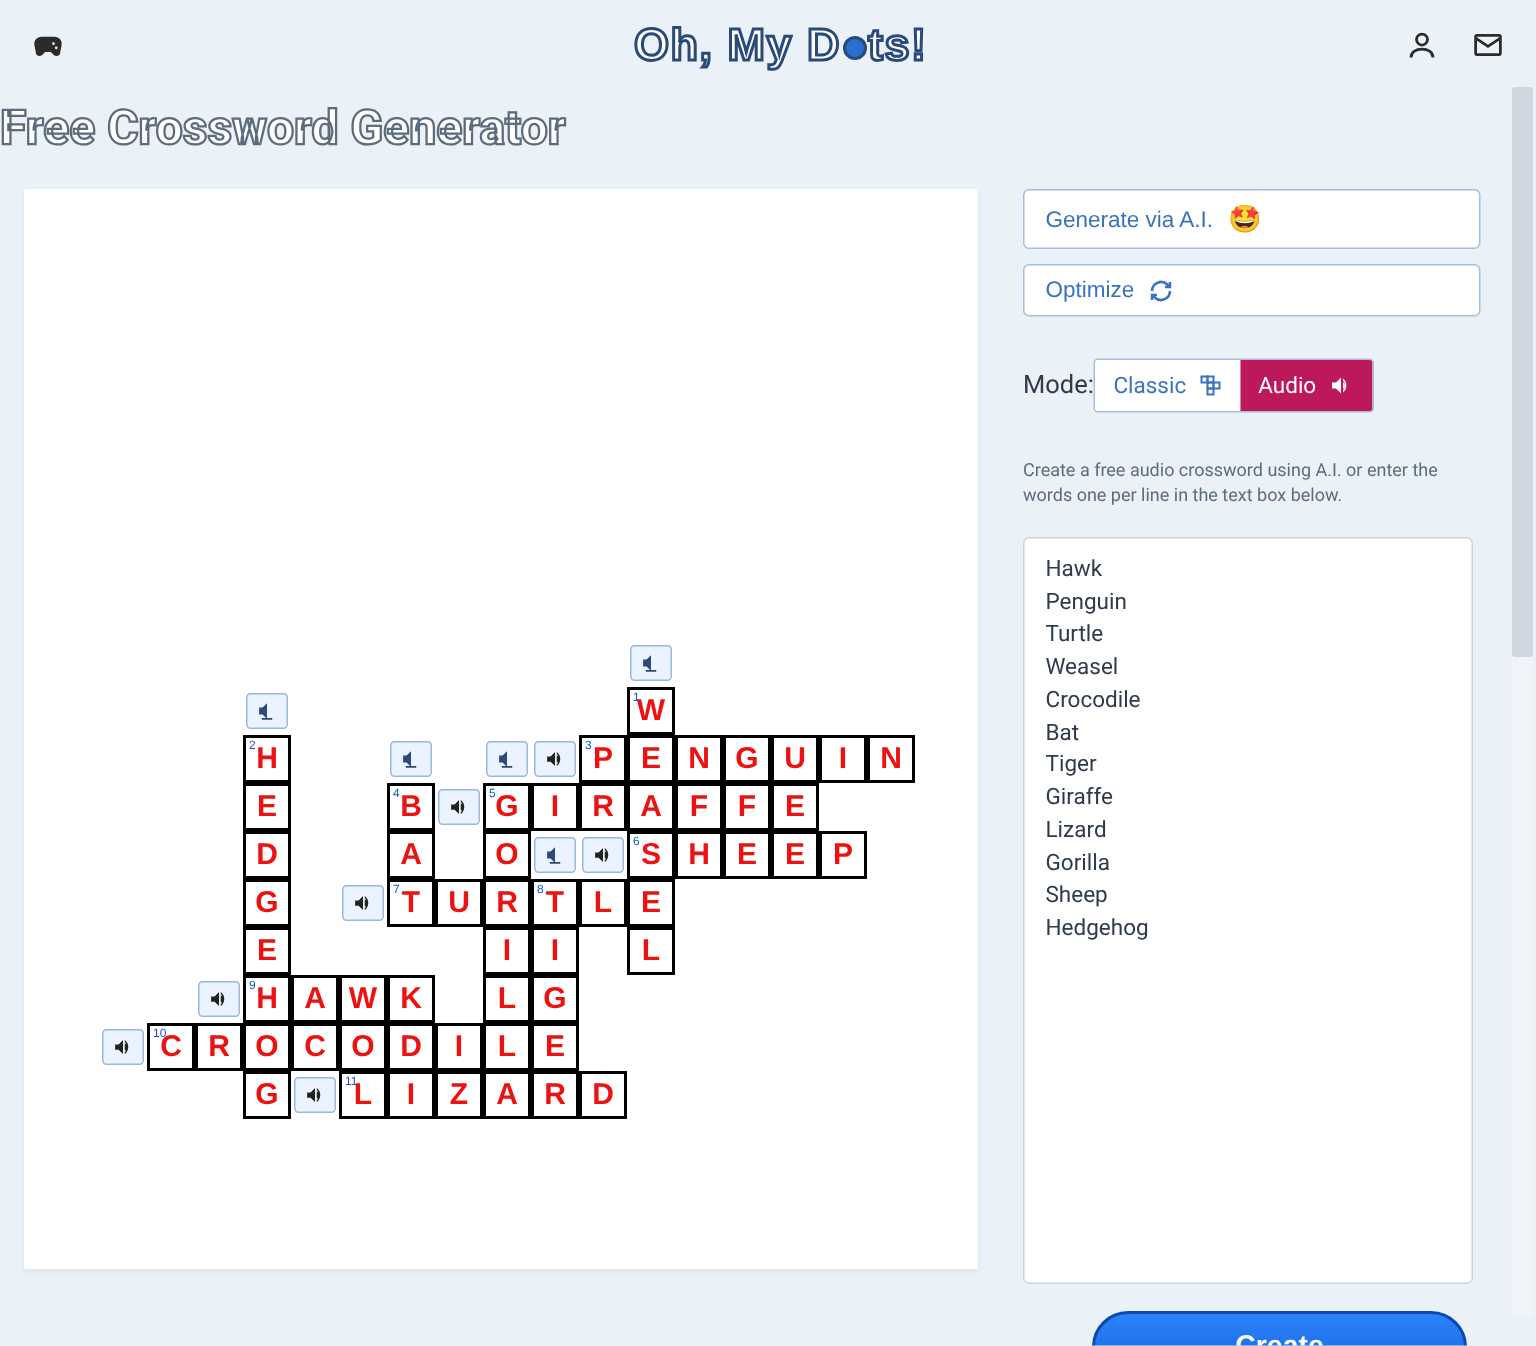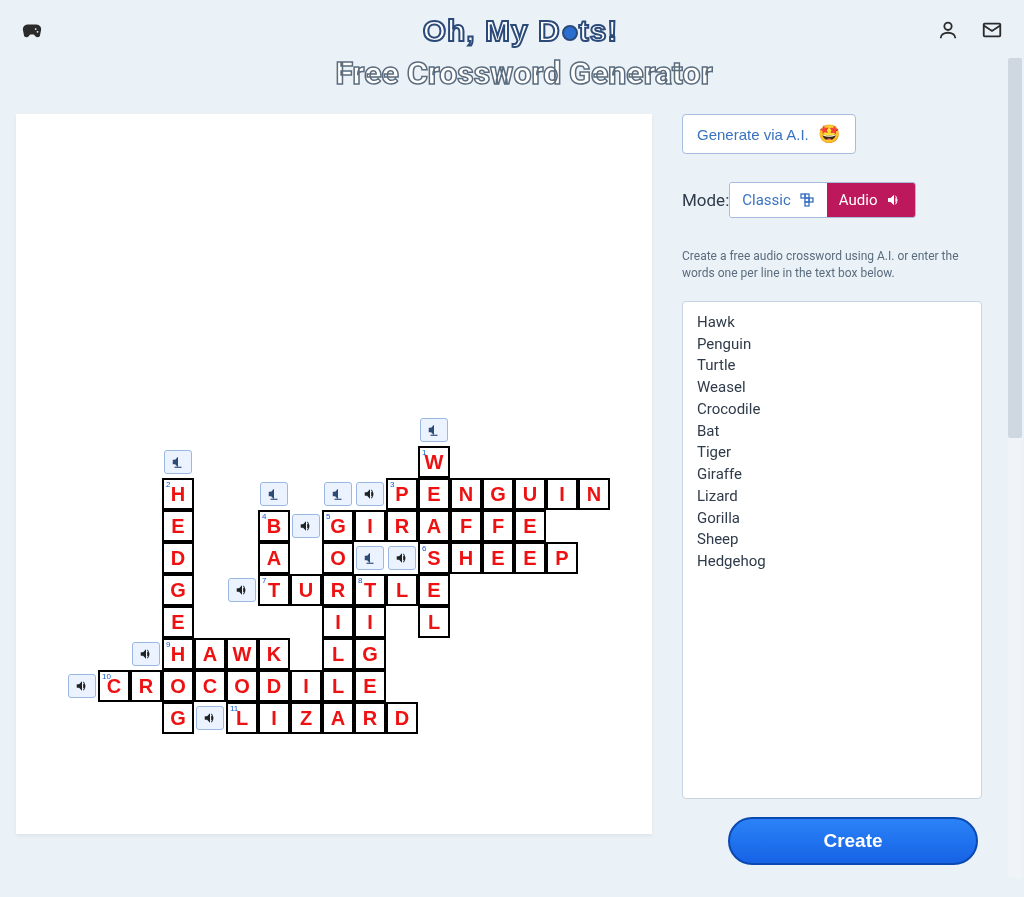--- a/index.html
+++ b/index.html
@@ -41,27 +41,26 @@
   .logo .dot {
     display: inline-block;
     width: 16px; height: 16px;
     background: #2a6fcf;
     border-radius: 50%;
     border: 2px solid #2b4a7a;
     vertical-align: middle;
     margin: 0 1px;
   }
   h1.page-title {
-    text-align: center;
+    text-align: left;
     font-size: 32px;
     font-weight: 800;
     color: #fff;
     -webkit-text-stroke: 1.5px #5a6c7d;
-    margin-top: 6px;
-    padding-left: 24px;
+    margin-top: 18px;
   }
   .main {
     display: flex;
     gap: 30px;
     padding: 22px 16px 0 16px;
   }
   .preview {
     width: 636px;
     height: 720px;
     background: #fff;
@@ -102,21 +101,21 @@
     display: flex;
     align-items: center;
     justify-content: center;
     cursor: pointer;
   }
   .speaker-btn.blue svg { fill: #2b4a7a; }
   .side {
     width: 305px;
     color: #4a5a6a;
   }
-  .btn-row { display: flex; gap: 10px; }
+  .btn-row { display: flex; gap: 10px; flex-direction: column; }
   .outline-btn {
     border: 1px solid #a7bddc;
     color: #3a72c0;
     background: #fff;
     border-radius: 4px;
     padding: 8px 14px;
     font-size: 15px;
     display: flex;
     align-items: center;
     gap: 10px;
@@ -356,20 +355,27 @@
         </div>
       </div>
   </div>
 
   <div class="side">
     <div class="btn-row">
       <button class="outline-btn">
         <span>Generate via A.I.</span>
         <span class="emoji">🤩</span>
       </button>
+      <button class="outline-btn">
+        <span>Optimize</span>
+        <svg class="refresh-icon" viewBox="0 0 24 24" fill="none" stroke="#3a72c0" stroke-width="2.5">
+            <path d="M3 12a9 9 0 0 1 15-6.7L21 8M21 12a9 9 0 0 1-15 6.7L3 16"></path>
+            <path d="M21 3v5h-5M3 21v-5h5"></path>
+          </svg>
+      </button>
     </div>
 
     <div class="mode-row">
       <span class="mode-label">Mode:</span>
       <div class="toggle">
         <div class="toggle-opt inactive">
           <span>Classic</span>
           <svg width="16" height="16" viewBox="0 0 24 24" fill="none" stroke="#3a72c0" stroke-width="2">
               <rect x="3" y="3" width="6" height="6"></rect>
               <rect x="9" y="3" width="6" height="6"></rect>

